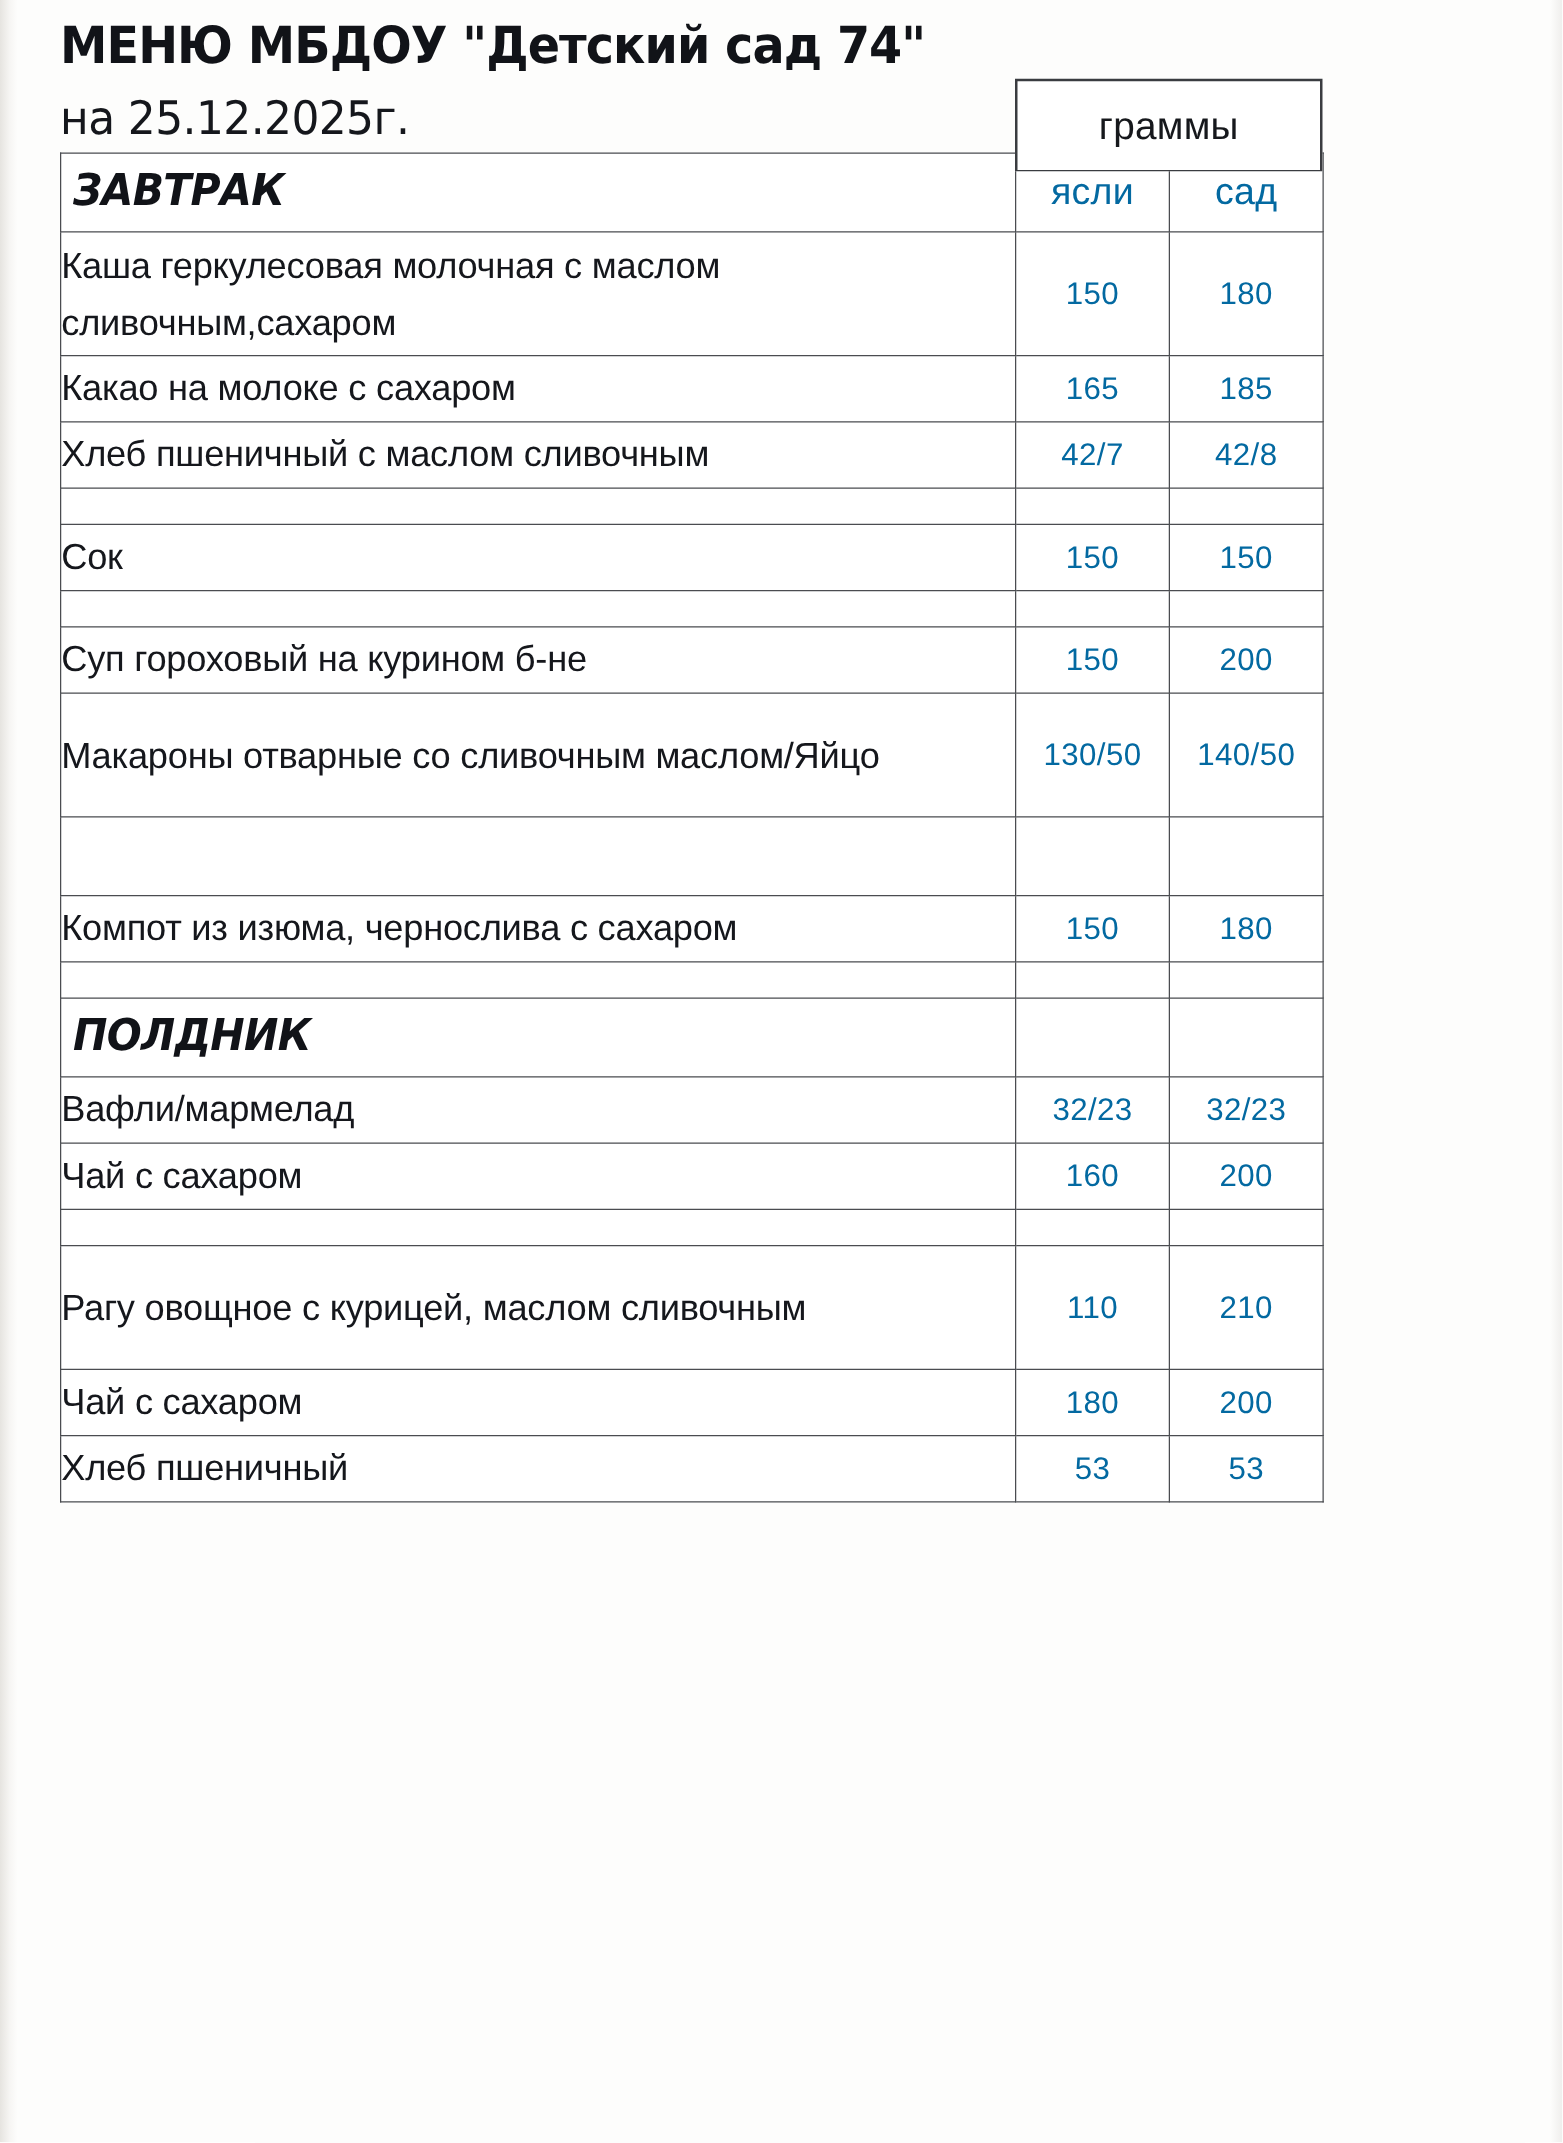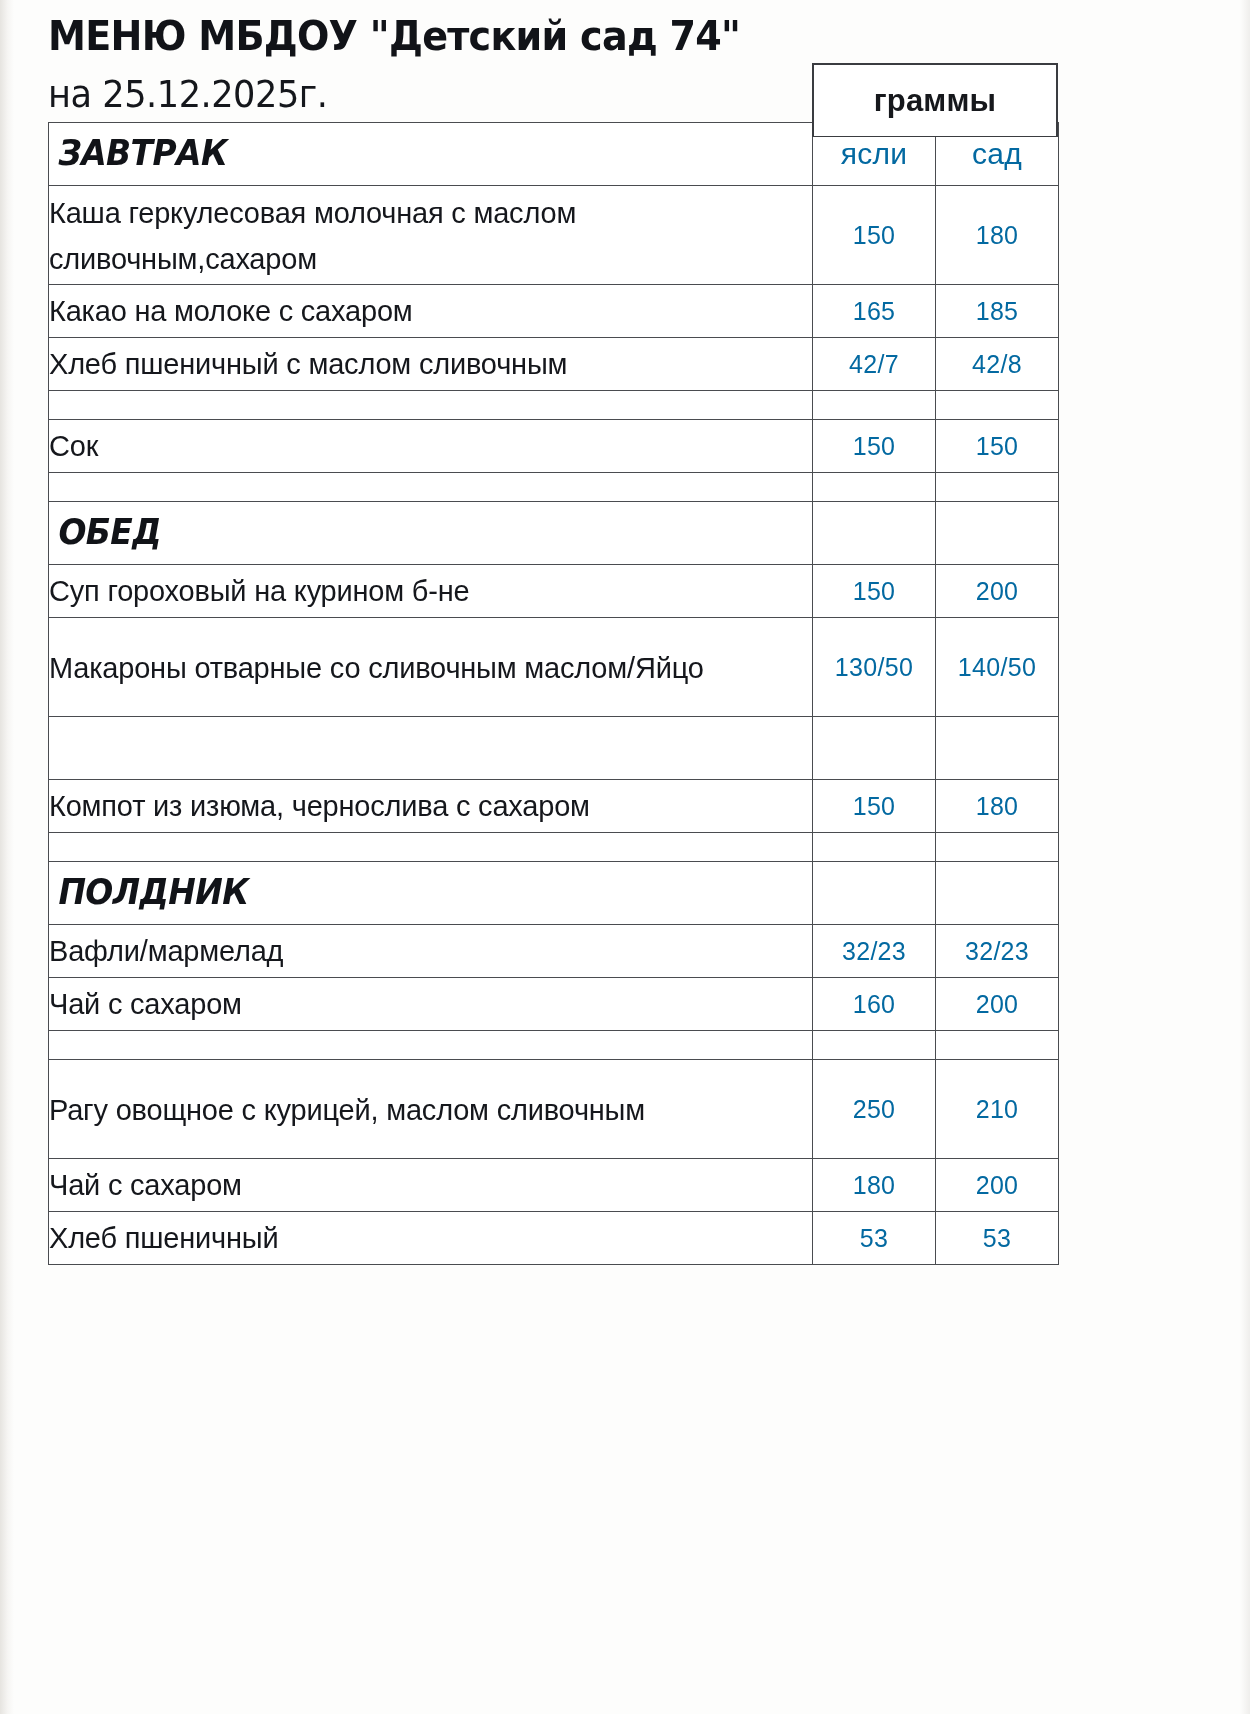--- a/index.html
+++ b/index.html
@@ -85,21 +85,21 @@
     border-bottom: 1.5px solid #3a3c40;
     box-sizing: border-box;
     display: flex;
     align-items: center;
     justify-content: center;
     background: #fff;
   }
   .grams-box span {
     font-family: "Liberation Sans", sans-serif;
     font-size: 31px;
-    font-weight: 700;
+    font-weight: 400;
     letter-spacing: 0.2px;
     color: #16181c;
   }
 
   
   table.menu {
     border-collapse: collapse;
     width: 1010px;
     table-layout: fixed;
     margin-top: 0;
@@ -228,27 +228,20 @@
           <tr class="item-row">
             <td class="cell-name"><span>Сок</span></td>
             <td class="cell-num"><span>150</span></td>
             <td class="cell-num"><span>150</span></td>
           </tr>
           <tr class="spacer-row">
             <td class="blank"><span></span></td>
             <td class="blank"><span></span></td>
             <td class="blank"><span></span></td>
           </tr>
-          <tr class="section-row">
-            <td>
-              <div class="section-title">ОБЕД</div>
-            </td>
-            <td class="blank"><span></span></td>
-            <td class="blank"><span></span></td>
-          </tr>
           <tr class="item-row">
             <td class="cell-name"><span>Суп гороховый на курином б-не</span></td>
             <td class="cell-num"><span>150</span></td>
             <td class="cell-num"><span>200</span></td>
           </tr>
           <tr class="item-tall">
             <td class="cell-name two-line"><span>Макароны отварные со сливочным маслом/Яйцо</span></td>
             <td class="cell-num num-bottom"><span>130/50</span></td>
             <td class="cell-num num-bottom"><span>140/50</span></td>
           </tr>
@@ -284,21 +277,21 @@
             <td class="cell-num"><span>160</span></td>
             <td class="cell-num"><span>200</span></td>
           </tr>
           <tr class="spacer-row">
             <td class="blank"><span></span></td>
             <td class="blank"><span></span></td>
             <td class="blank"><span></span></td>
           </tr>
           <tr class="item-tall">
             <td class="cell-name two-line"><span>Рагу овощное с курицей, маслом сливочным</span></td>
-            <td class="cell-num num-bottom"><span>250</span></td>
+            <td class="cell-num num-bottom"><span>110</span></td>
             <td class="cell-num num-bottom"><span>210</span></td>
           </tr>
           <tr class="item-row">
             <td class="cell-name"><span>Чай с сахаром</span></td>
             <td class="cell-num"><span>180</span></td>
             <td class="cell-num"><span>200</span></td>
           </tr>
           <tr class="item-row">
             <td class="cell-name"><span>Хлеб пшеничный</span></td>
             <td class="cell-num"><span>53</span></td>

